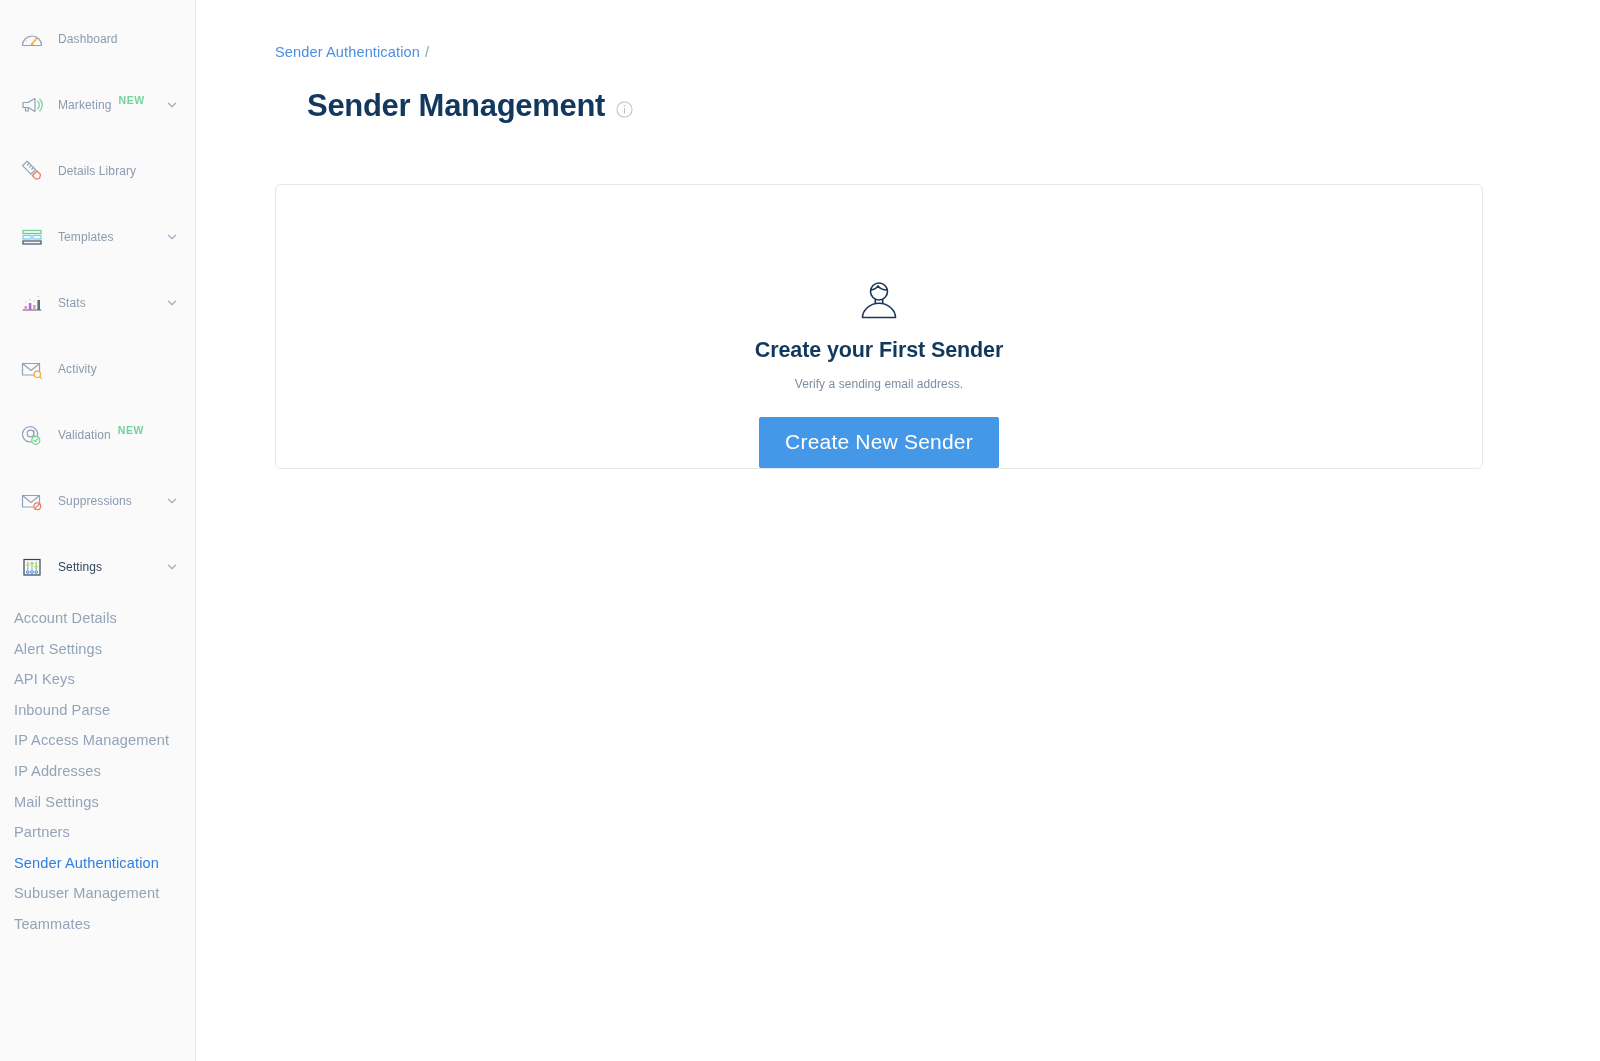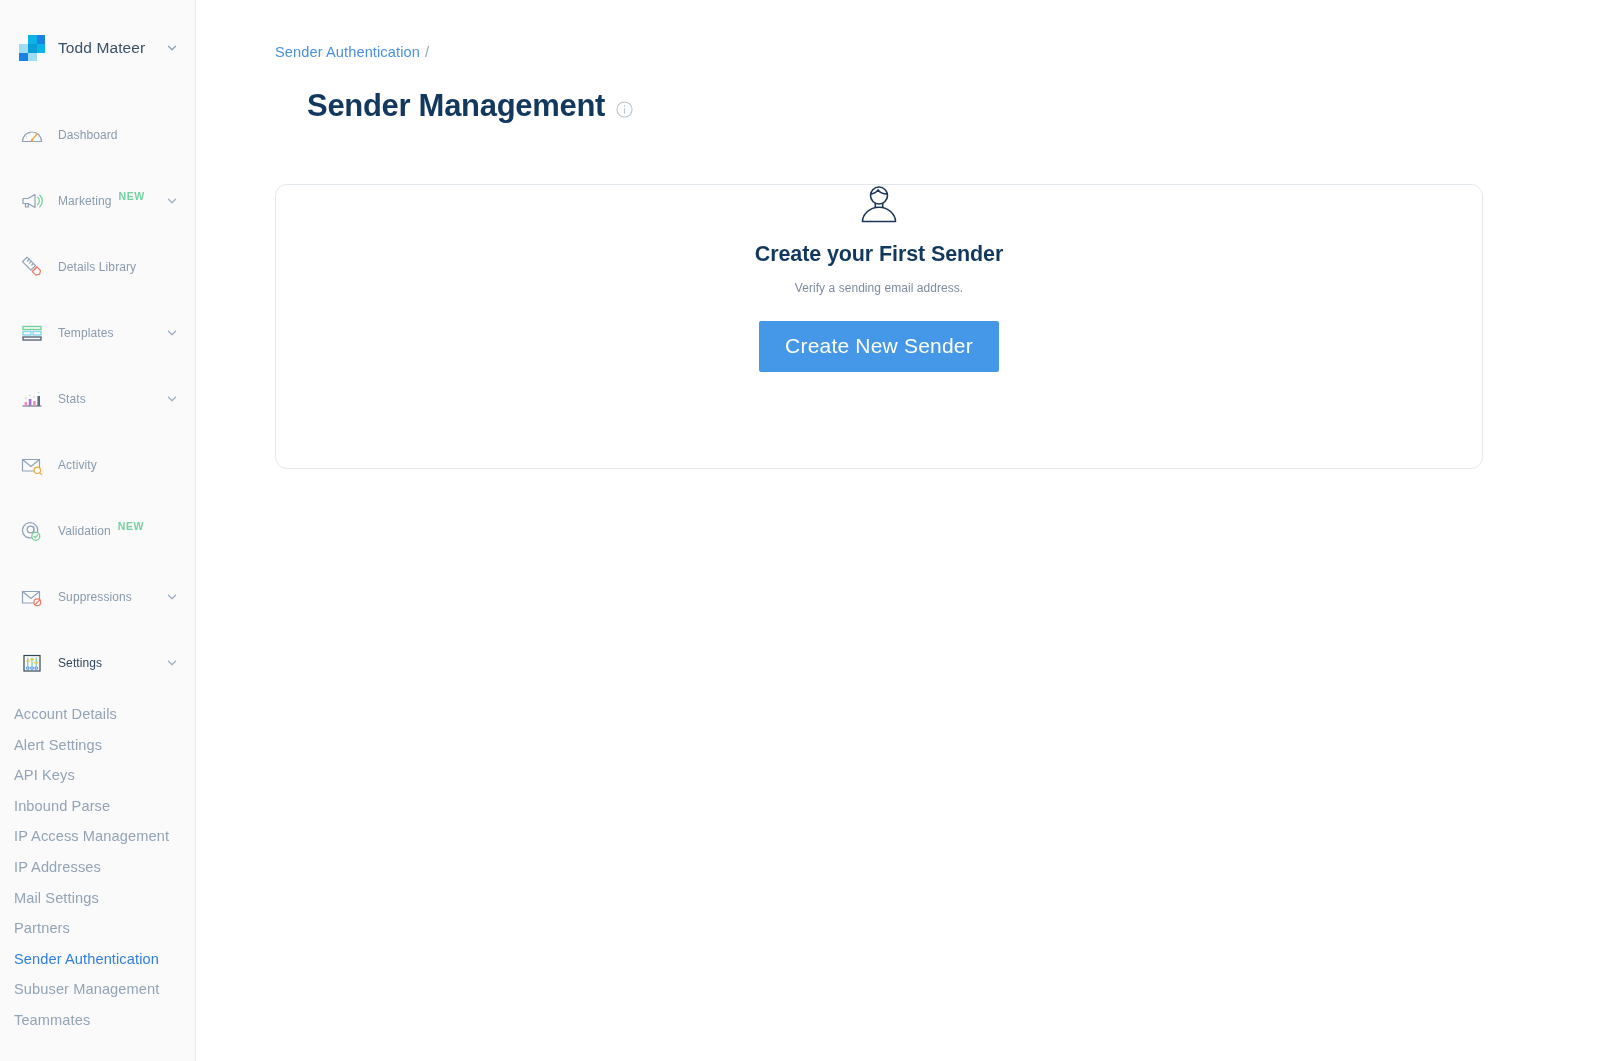--- a/index.html
+++ b/index.html
@@ -155,25 +155,25 @@
     width: 17px; height: 17px;
     flex: 0 0 17px;
     position: relative;
     top: 4px;
     color: #b9c3cd;
     cursor: pointer;
   }
 
   .card {
     border: 1px solid #e3e8ed;
-    border-radius: 12px;
+    border-radius: 6px;
     background: #ffffff;
     height: 285px;
     display: flex;
-    align-items: flex-start;
+    align-items: flex-end;
     justify-content: center;
   }
   .empty-state {
     text-align: center;
     width: 100%;
     margin-top: -2px;
   }
   .empty-icon {
     width: 42px; height: 42px;
     margin: 0 auto 17px;
@@ -205,37 +205,20 @@
     font-family: "Liberation Sans", sans-serif;
   }
 </style>
 </head>
 <body>
 
 <div id="app">
 
   <aside id="sidebar">
 
-    <div class="brand">
-      <span class="brand-logo">
-        <i style="left:9px;  top:0px;  width:9px; height:9px; background:#0bb4e5;"></i>
-        <i style="left:18px; top:0px;  width:8px; height:9px; background:#1a82e2;"></i>
-        <i style="left:0px;  top:9px;  width:9px; height:9px; background:#9edcf2;"></i>
-        <i style="left:9px;  top:9px;  width:9px; height:9px; background:#0a9ed9;"></i>
-        <i style="left:18px; top:9px;  width:8px; height:9px; background:#0bb4e5;"></i>
-        <i style="left:0px;  top:18px; width:9px; height:8px; background:#1a82e2;"></i>
-        <i style="left:9px;  top:18px; width:9px; height:8px; background:#9edcf2;"></i>
-      </span>
-      <span class="brand-name">Todd Mateer</span>
-      <span class="brand-caret">
-        <svg viewBox="0 0 16 16" width="14" height="14" fill="none" stroke="currentColor" stroke-width="1.5" stroke-linecap="round" stroke-linejoin="round">
-            <polyline points="4,6 8,10 12,6"></polyline>
-          </svg>
-      </span>
-    </div>
 
     <nav class="nav">
 
       <div class="nav-item">
         <span class="nav-icon">
           <svg viewBox="0 0 26 26" width="26" height="26" fill="none" stroke="#8fa2b7" stroke-width="1.2" stroke-linecap="round">
             <path d="M3.5 19.5 A9.5 9.5 0 0 1 22.5 19.5 Z" fill="none"></path>
             <line x1="3.5" y1="19.5" x2="22.5" y2="19.5"></line>
             <path d="M13 18 L18 12" stroke="#f0a840" stroke-width="1.4"></path>
             <circle cx="13" cy="18.3" r="1.2" fill="#f0a840" stroke="none"></circle>

